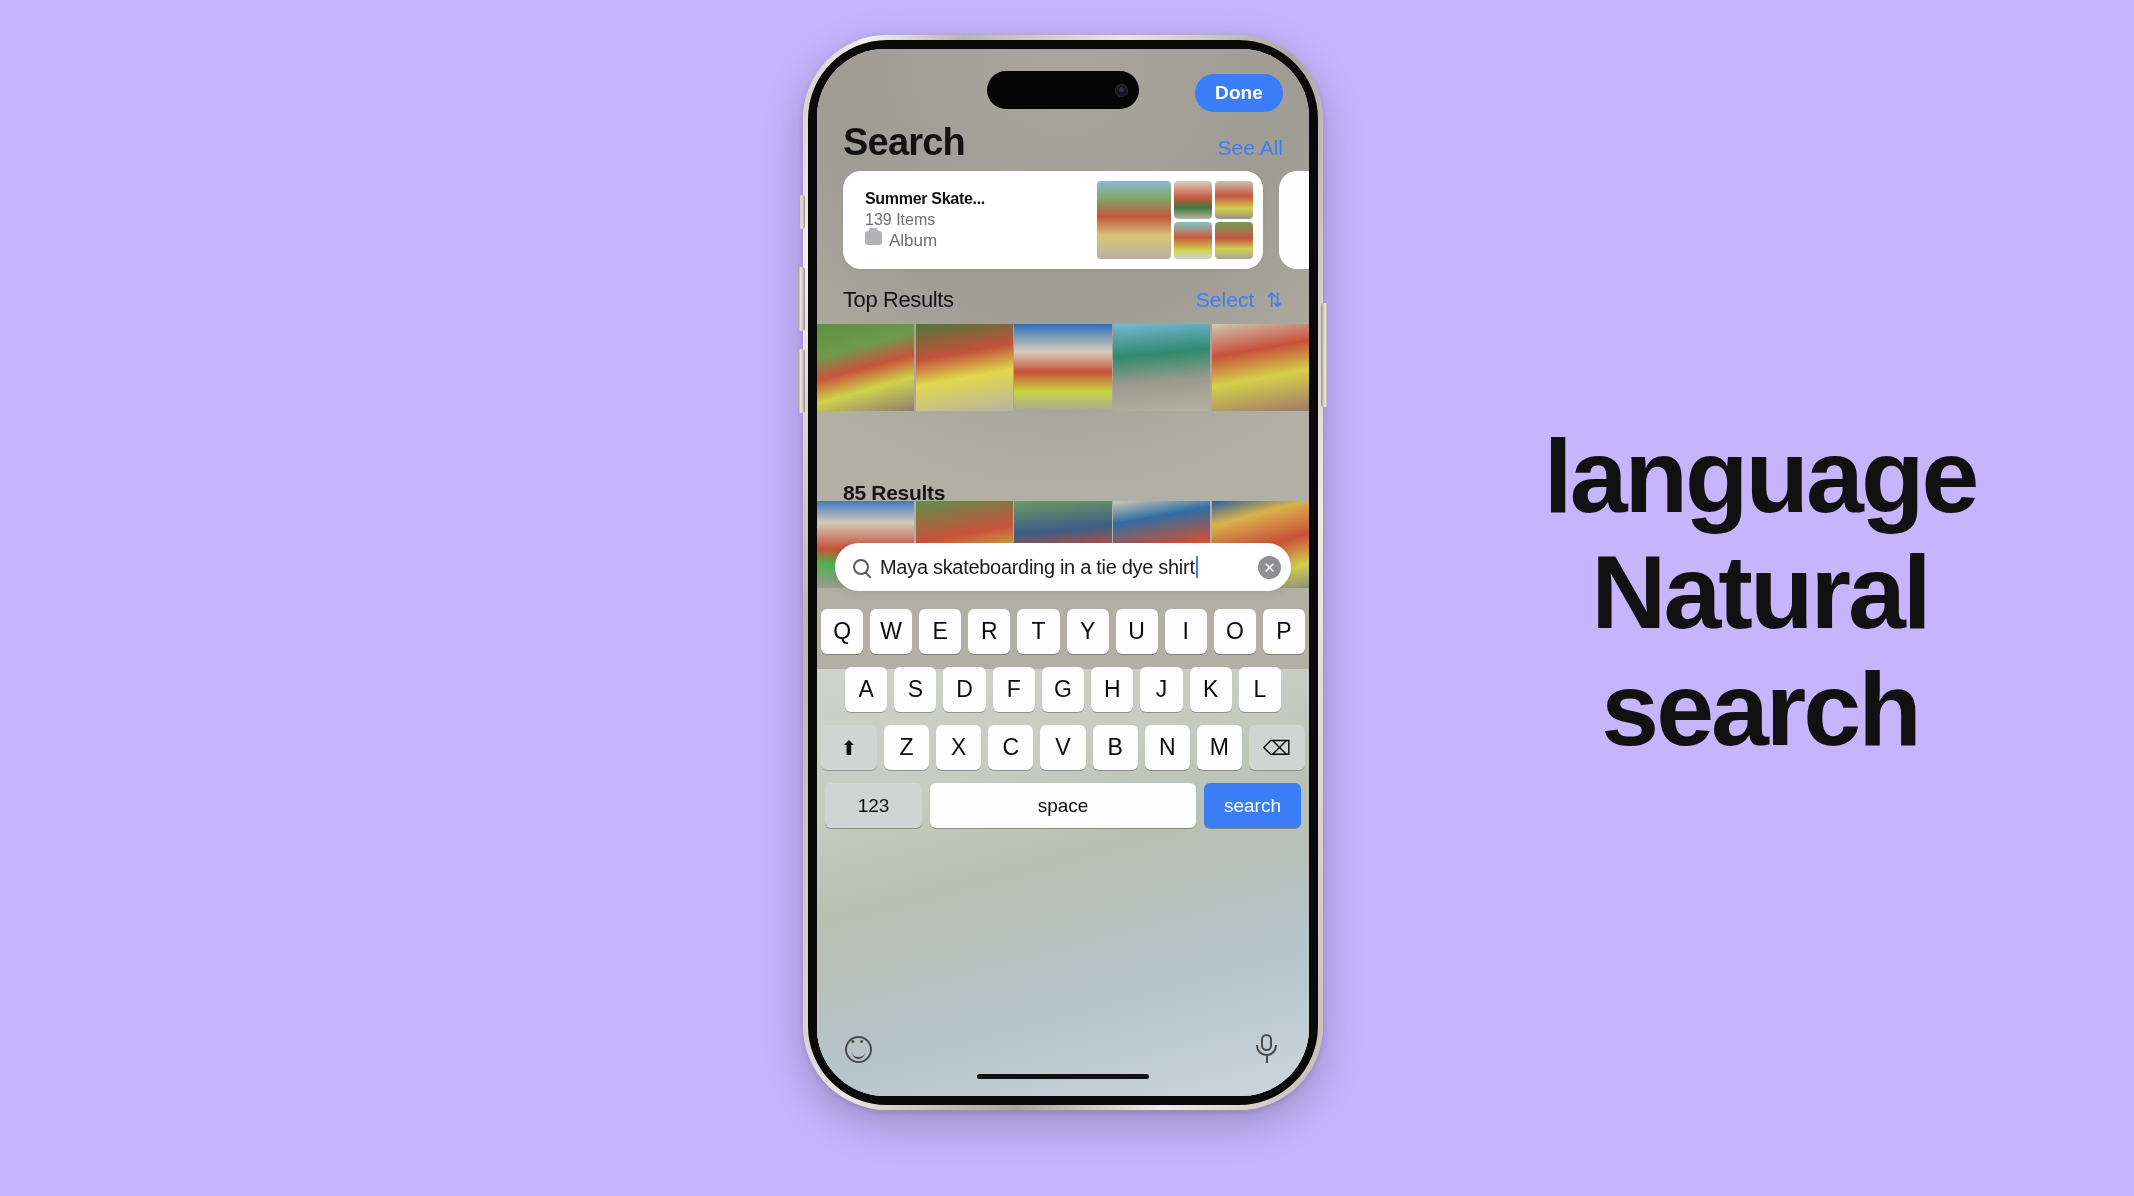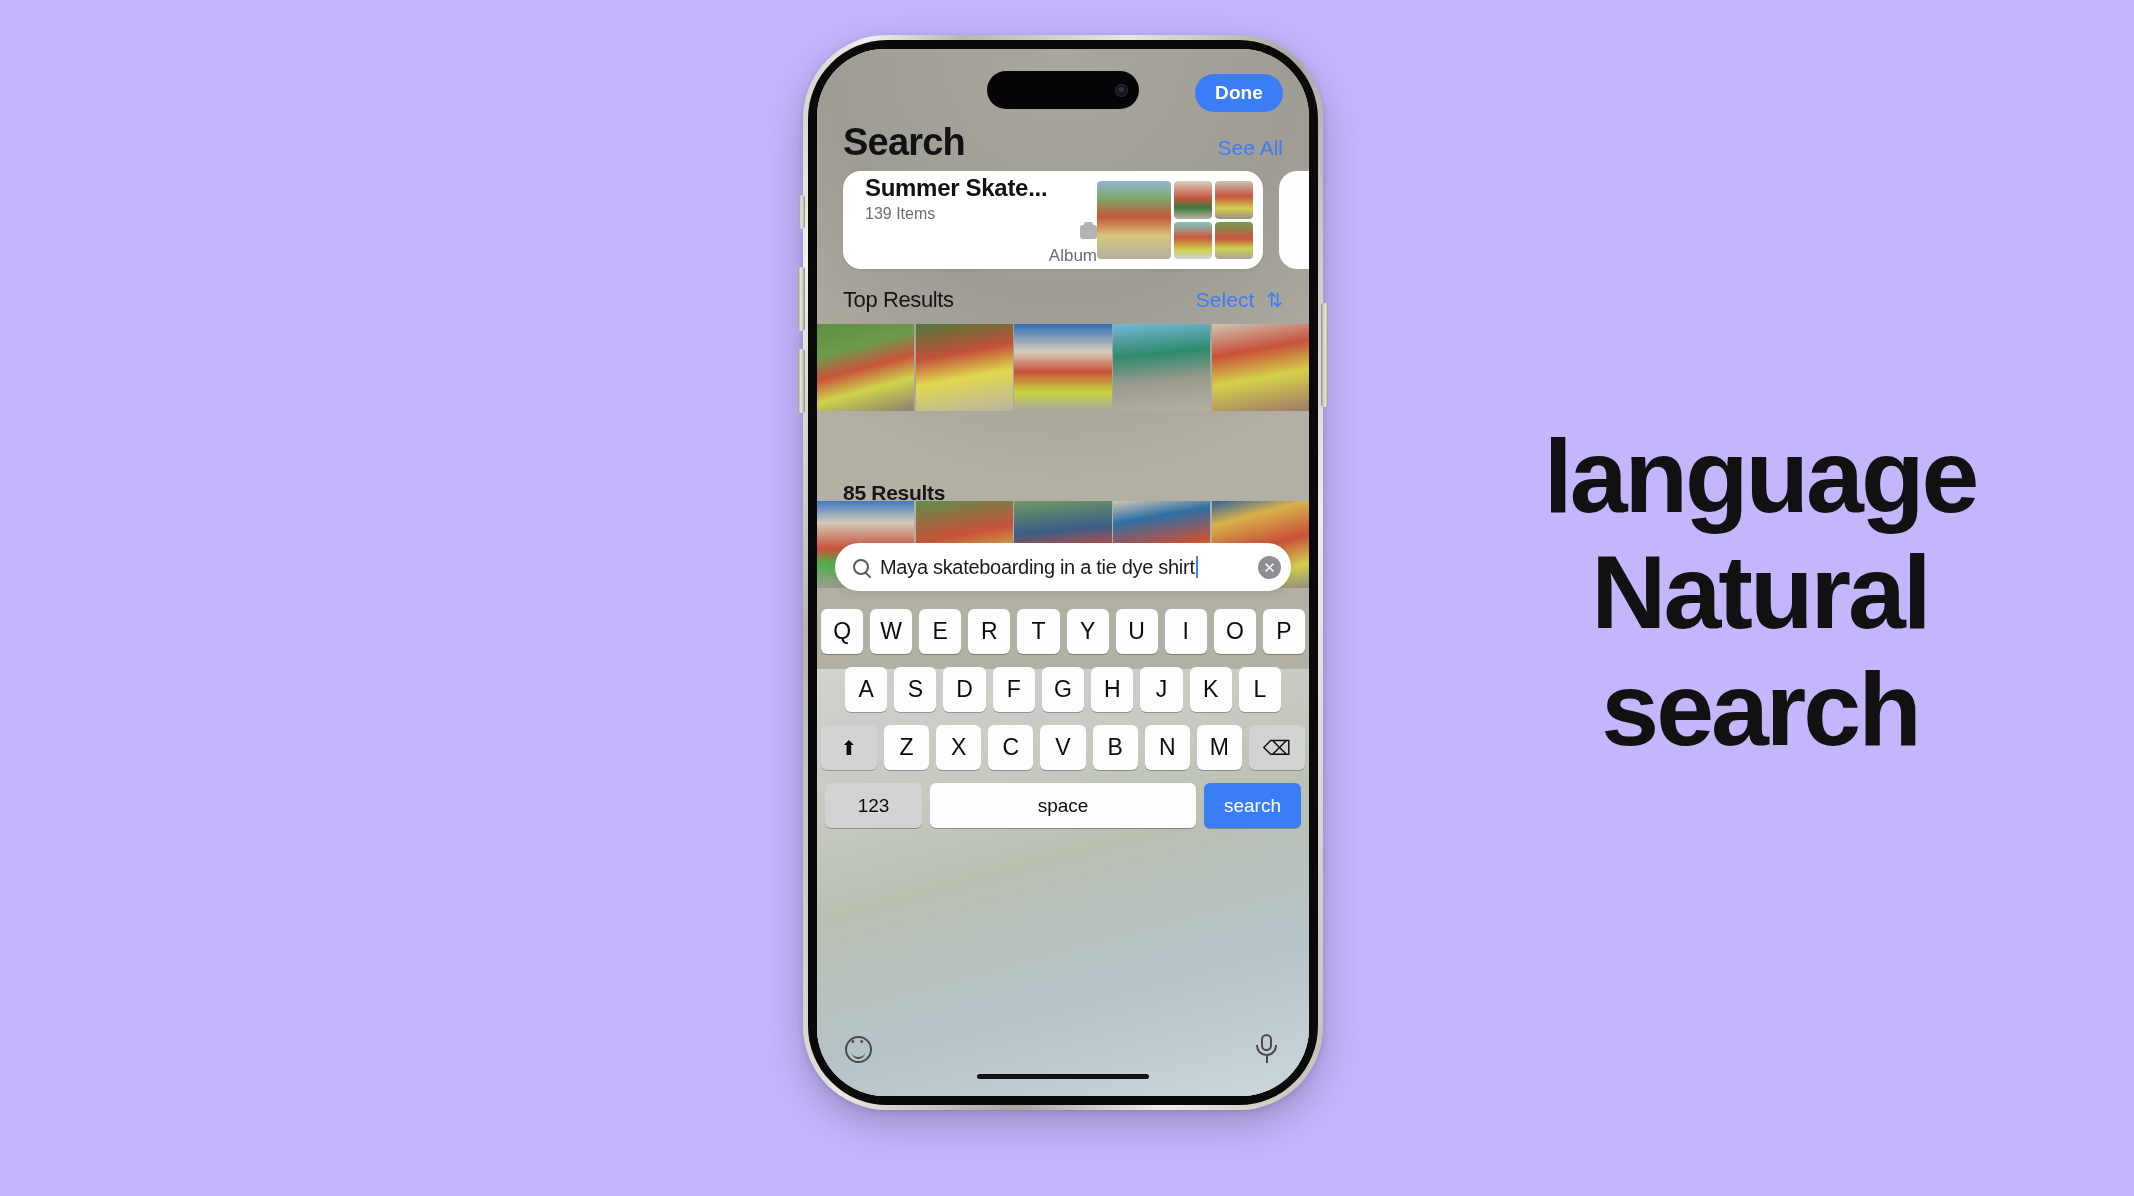--- a/index.html
+++ b/index.html
@@ -108,23 +108,23 @@
     display: flex; align-items: center;
     box-shadow: 0 1px 3px rgba(0,0,0,.08);
     overflow: hidden;
   }
   .card-peek {
     position: absolute; top: 0; left: 462px;
     width: 60px; height: 98px;
     background: #fdfdfd; border-radius: 18px;
   }
   .card-text { padding-left: 22px; flex: 1; }
-  .card-title { font-size: 24px; font-weight: 700; color: #111; letter-spacing: -.3px; }
+  .card-title { font-size: 16px; font-weight: 700; color: #111; letter-spacing: -.3px; }
   .card-count { font-size: 16px; color: #6e6e73; margin-top: 3px; }
-  .card-kind { font-size: 17px; color: #6e6e73; margin-top: 2px; display: flex; align-items: flex-end; gap: 7px; flex-direction: column; }
+  .card-kind { font-size: 17px; color: #6e6e73; margin-top: 2px; display: flex; align-items: flex-start; gap: 7px; }
   .kind-ico { width: 17px; height: 14px; background: #b2b2b7; border-radius: 3px; position: relative; display:inline-block; }
   .kind-ico::before { content:""; position:absolute; left:4px; top:-3px; width:9px; height:4px; background:#b2b2b7; border-radius:2px 2px 0 0; }
 
   .card-thumbs { display: flex; gap: 3px; padding-right: 10px; }
   .thumb-big { width: 74px; height: 78px; border-radius: 4px; }
   .thumb-col { display: flex; flex-direction: column; gap: 3px; }
   .thumb-sm { width: 38px; height: 37.5px; border-radius: 4px; }
 
   
   .sec-head {

